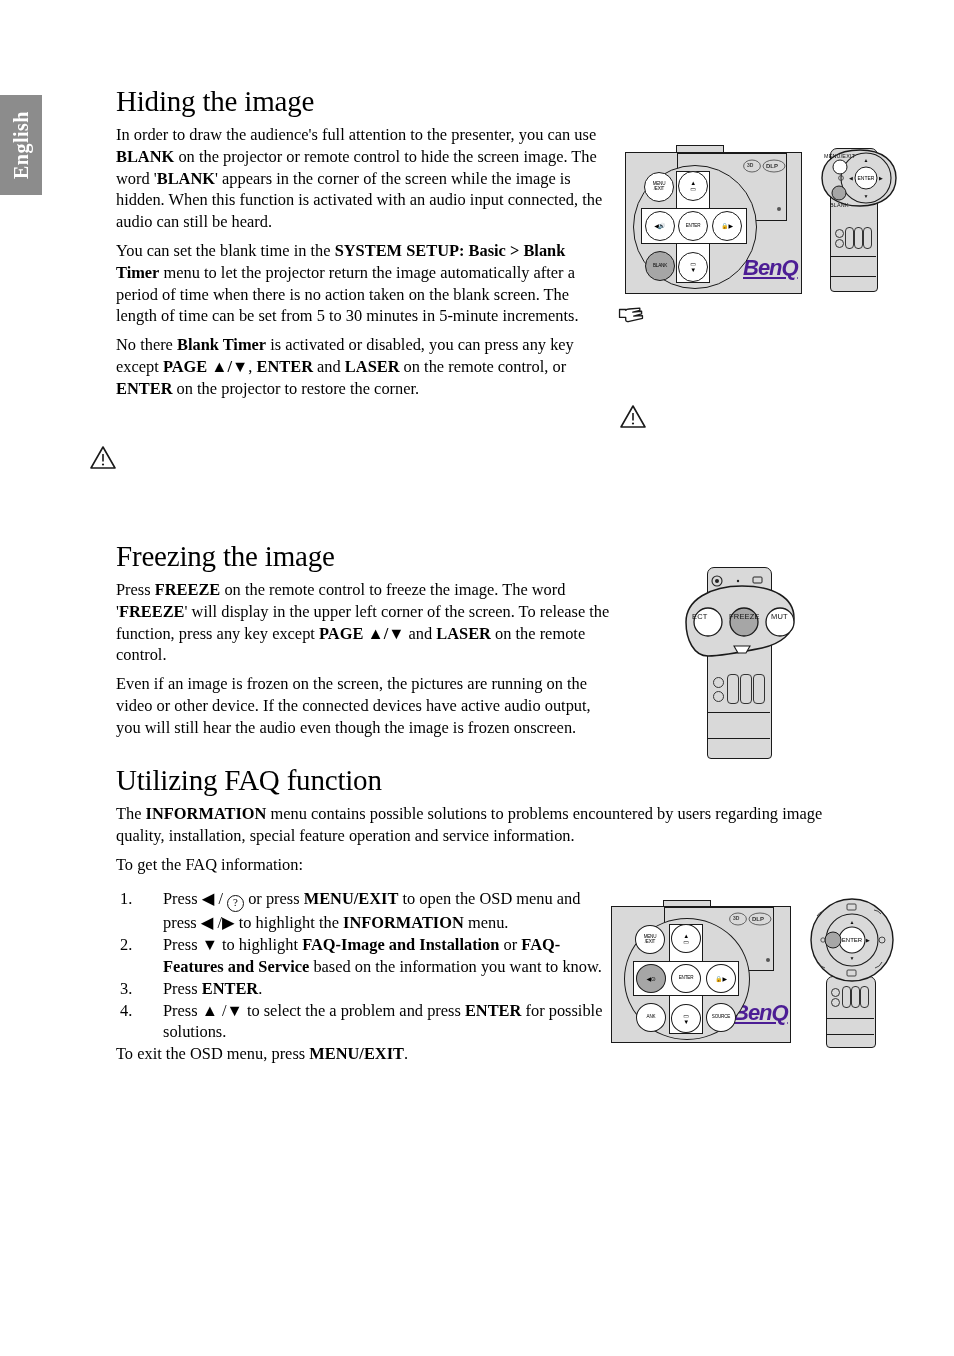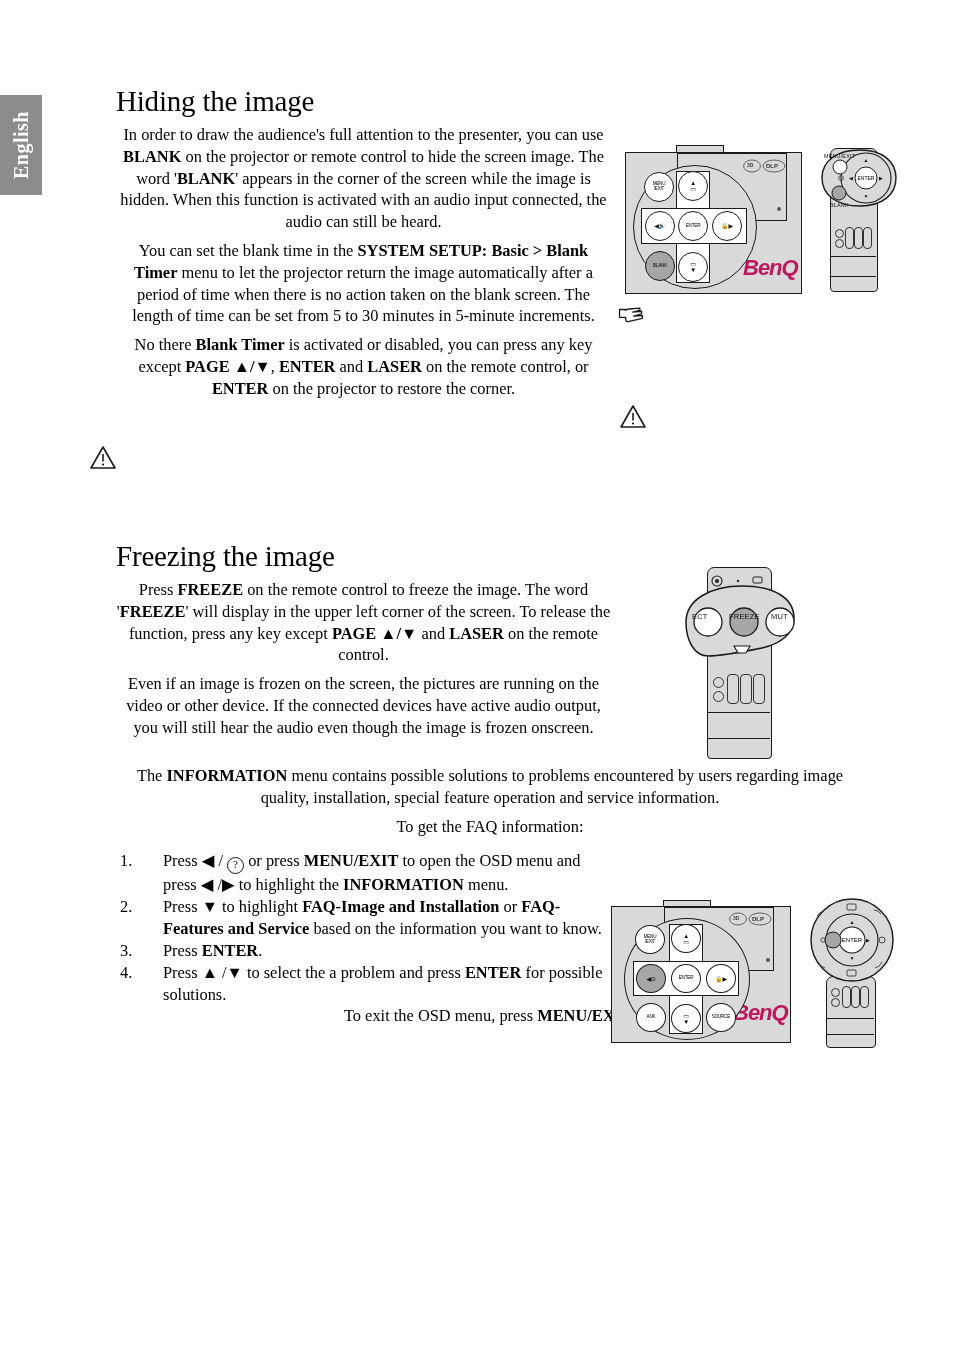--- a/index.html
+++ b/index.html
@@ -49,21 +49,21 @@
     font-weight: normal;
     font-size: 29px;
     margin: 0 0 6px 0;
     letter-spacing: -0.2px;
     line-height: 1.1;
   }
   p.body {
     margin: 0 0 7px 0;
     font-size: 16.4px;
     line-height: 1.33;
-    text-align: center;
+    text-align: left;
   }
   b, .b { font-weight: bold; }
 
   
   ol.steps {
     margin: 0;
     padding: 0;
     list-style: none;
     font-size: 16.4px;
     line-height: 1.33;
@@ -121,23 +121,24 @@
     text-align: center;
   }
   .key.hl { background: #a6a6a6; }
   .key .lbl { font-size: 4.6px; letter-spacing: -0.2px; }
 
   .benq-wm {
     position: absolute;
     font-family: "Liberation Sans", "DejaVu Sans", sans-serif;
     font-weight: bold;
     font-style: italic;
-    color: #be185d;
+    color: #4c1d95;
     font-size: 22px;
     letter-spacing: -1px;
+    text-decoration: underline;
   }
   .dlp-badge {
     position: absolute;
     font-family: "Liberation Sans", "DejaVu Sans", sans-serif;
     font-size: 5px;
     color: #333;
     font-weight: bold;
   }
 
   .remote-body {
@@ -318,20 +319,21 @@
     <circle cx="64" cy="40" r="14" fill="#a6a6a6" stroke="#1a1a1a" stroke-width="1.3"></circle>
     <circle cx="100" cy="40" r="14" fill="#ffffff" stroke="#1a1a1a" stroke-width="1.3"></circle>
     <path d="M54 64 l16 0 l-4 7 l-8 0 Z" fill="#ffffff" stroke="#1a1a1a" stroke-width="1.1"></path>
   </svg>
   <div class="callout-label" style="left:12px; top:50px;">ECT</div>
   <div class="callout-label" style="left:49px; top:50px;">FREEZE</div>
   <div class="callout-label" style="left:91px; top:50px;">MUT</div>
 </div>
 
 <div class="col" style="top:765px; width:748px;">
+  <h1 class="sec-title">Utilizing FAQ function</h1>
   <p class="body"><span>The </span><b>INFORMATION</b><span> menu contains possible solutions to problems encountered by users regarding image quality, installation, special feature operation and service information.</span></p>
   <p class="body" style="margin-bottom:13px;"><span>To get the FAQ information:</span></p>
 
   <ol class="steps" style="width:492px;">
     <li>
       <span class="num">1.</span>
       <span><span>Press ◀ / </span><span style="display: inline-block; width: 15px; height: 15px; line-height: 13px; border: 1.2px solid rgb(17, 17, 17); border-radius: 50%; text-align: center; font-size: 11px; font-family: &quot;Liberation Serif&quot;, serif; vertical-align: -2px;">?</span><span> or press </span><b>MENU/EXIT</b><span> to open the OSD menu and press ◀ /▶  to highlight the </span><b>INFORMATION</b><span> menu.</span></span>
     </li>
     <li>
       <span class="num">2.</span>

